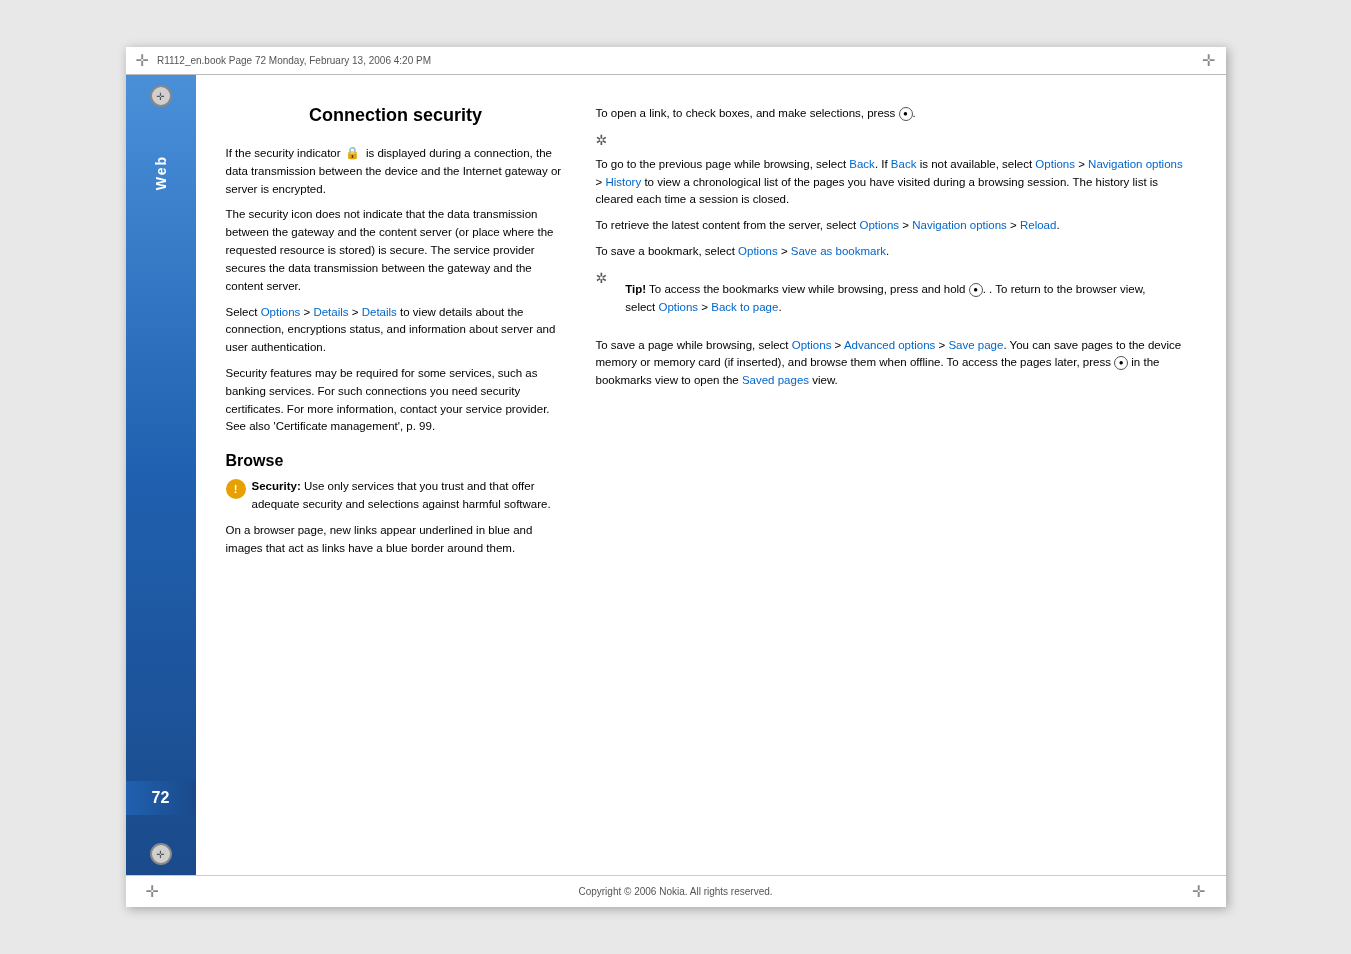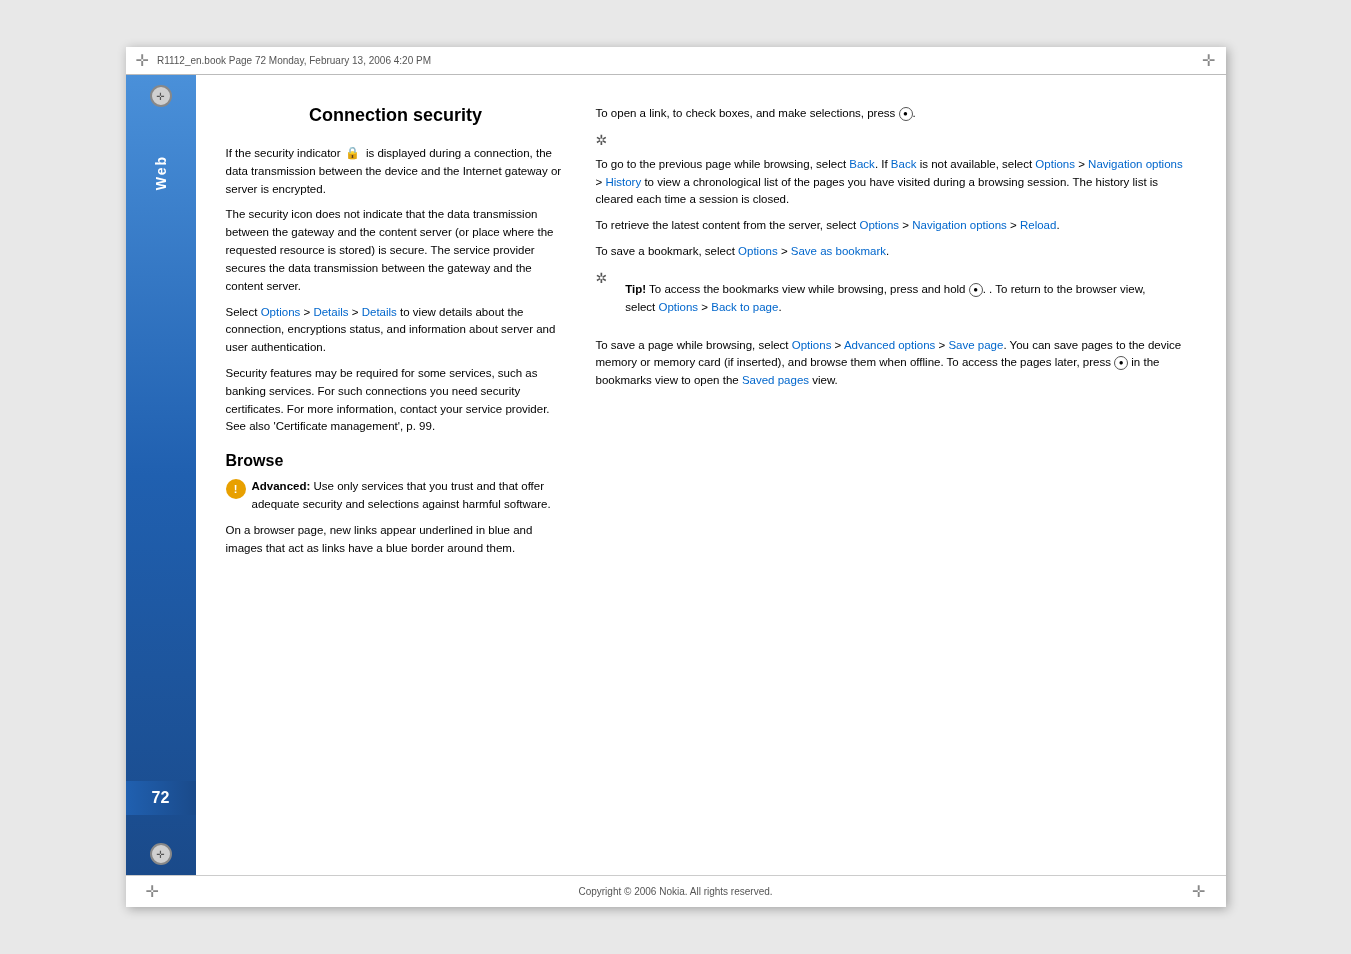--- a/index.html
+++ b/index.html
@@ -232,21 +232,21 @@
           <span>Select </span><a class="link-blue">Options</a><span> &gt; </span><a class="link-blue">Details</a><span> &gt; </span><a class="link-blue">Details</a><span> to view details about the connection, encryptions status, and information about server and user authentication.</span>
         </p>
 
         <p>Security features may be required for some services, such as banking services. For such connections you need security certificates. For more information, contact your service provider. See also 'Certificate management', p. 99.</p>
 
         <h2 class="section-title">Browse</h2>
 
         <div class="important-box">
           <div class="important-icon">!</div>
           <p style="margin:0;">
-            <strong>Advanced:</strong>
+            <strong>Security:</strong>
             <span> </span><span>Use only services that you trust and that offer adequate security and selections against harmful software.</span>
           </p>
         </div>
 
         <p>On a browser page, new links appear underlined in blue and images that act as links have a blue border around them.</p>
       </div>
 
       <div class="right-column">
 
         <p>

